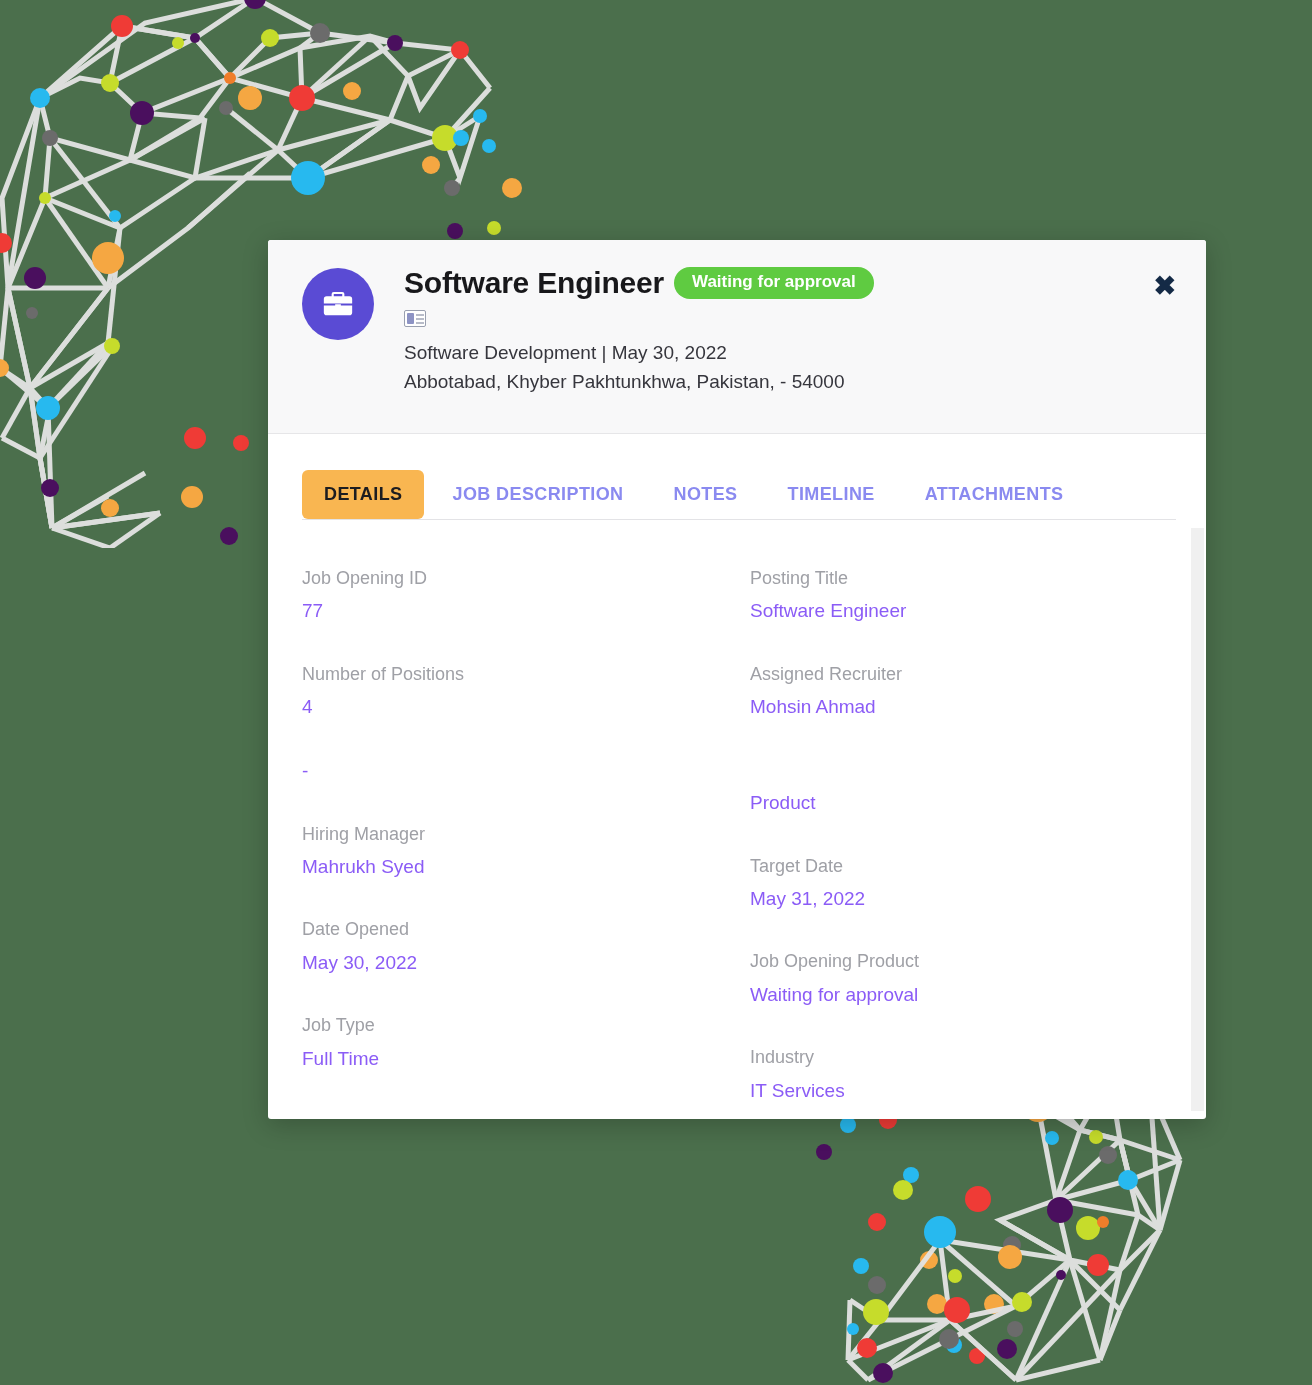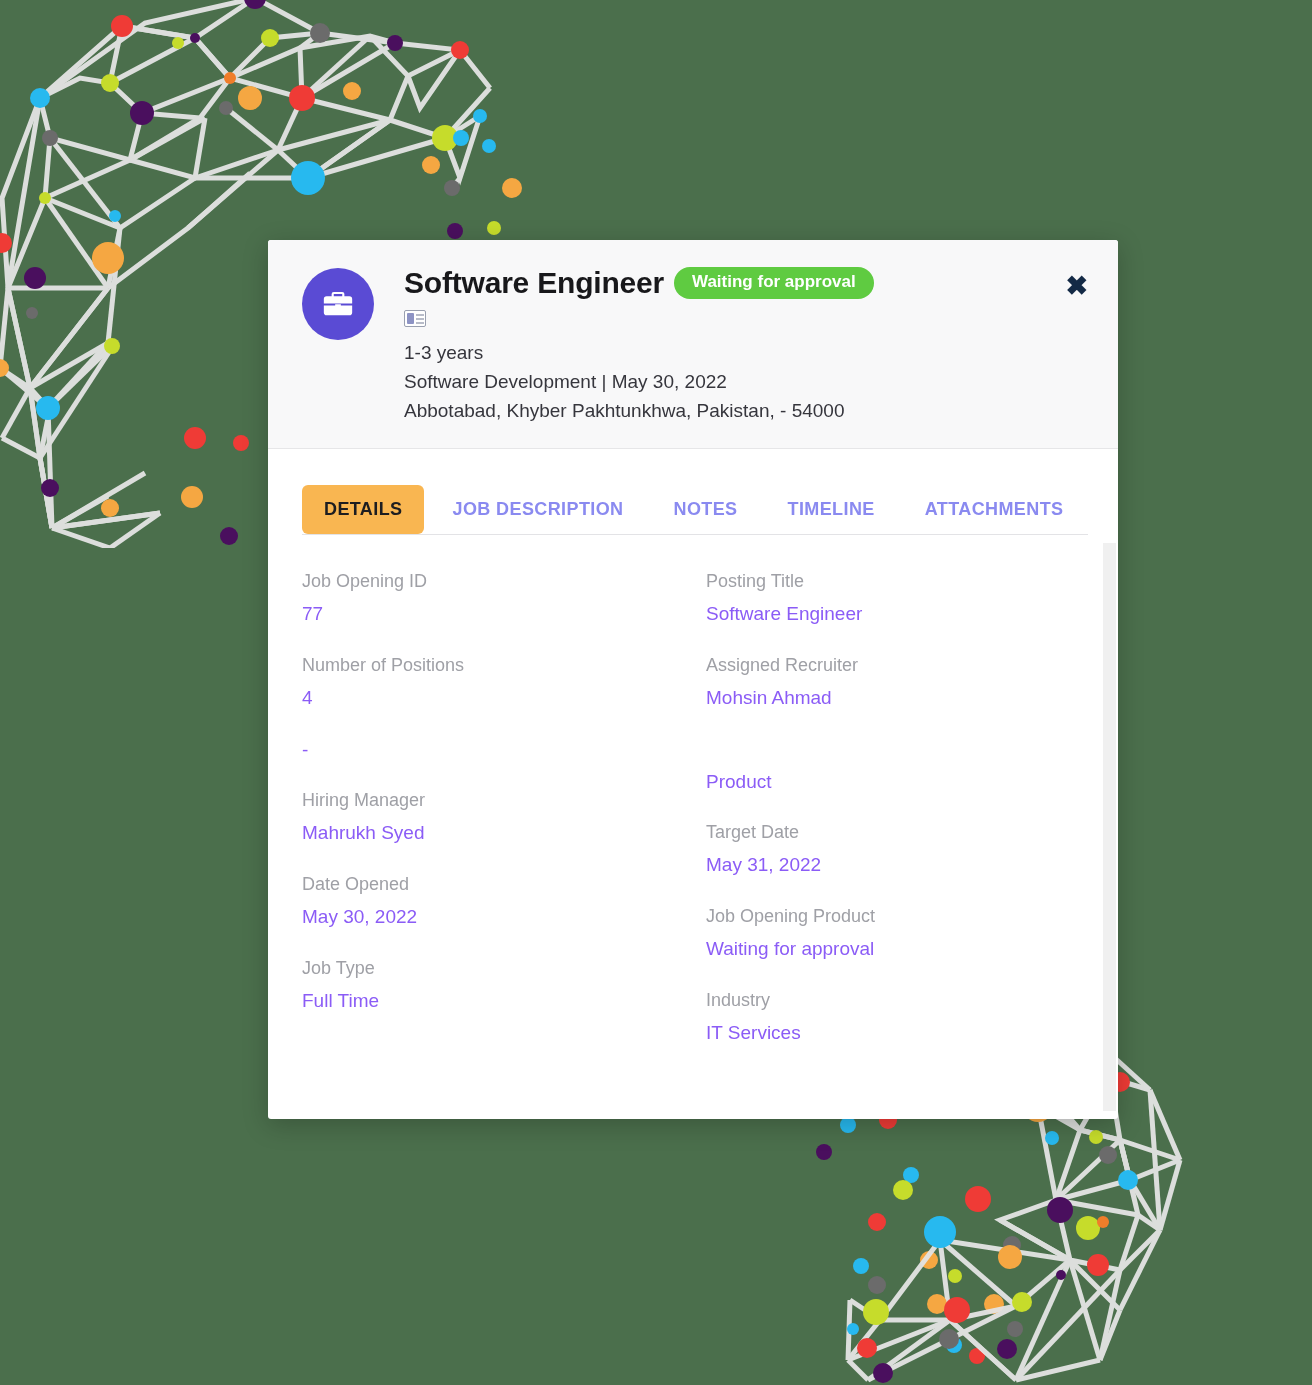--- a/index.html
+++ b/index.html
@@ -22,21 +22,21 @@
     pointer-events: none;
   }
   #net-topleft { left: -10px; top: -12px; width: 540px; height: 560px; }
   #net-bottomright { left: 820px; top: 930px; width: 500px; height: 460px; }
 
   
   .card {
     position: absolute;
     left: 268px;
     top: 240px;
-    width: 850px;
+    width: 938px;
     height: 879px;
     background: #ffffff;
     border-radius: 3px;
     box-shadow: 0 6px 26px rgba(0,0,0,0.22);
     overflow: hidden;
     display: flex;
     flex-direction: column;
   }
 
   
@@ -191,21 +191,21 @@
     margin-bottom: 30px;
   }
 
   .fields-grid {
     display: grid;
     grid-template-columns: 1fr 1fr;
     column-gap: 26px;
   }
   .col { display: flex; flex-direction: column; }
 
-  .field { margin-bottom: 26px; }
+  .field { margin-bottom: 26px; margin-top: 12px; }
   .field-label {
     font-size: 18px;
     color: #9fa0a6;
     line-height: 1.35;
     min-height: 24px;
     margin-bottom: 8px;
   }
   .field-value {
     font-size: 19px;
     color: #8b5cf6;
@@ -467,21 +467,20 @@
         <path fill="#ffffff" d="M9 3.5h6a1.5 1.5 0 0 1 1.5 1.5v1.5H20a2 2 0 0 1 2 2v9.5a2 2 0 0 1-2 2H4a2 2 0 0 1-2-2V8.5a2 2 0 0 1 2-2h3.5V5A1.5 1.5 0 0 1 9 3.5Zm0 3h6V5H9v1.5Zm-7 5.1V13h8v-.8h4v.8h8v-1.4H2Z"></path>
       </svg>
     </div>
 
     <div class="header-main">
       <div class="title-row">
         <span class="job-title">Software Engineer</span>
         <span class="status-pill">Waiting for approval</span>
       </div>
       <span class="idcard-icon"></span>
-      <div class="meta-line">1-3 years</div>
       <div class="meta-line">Software Development | May 30, 2022</div>
       <div class="meta-line">Abbotabad, Khyber Pakhtunkhwa, Pakistan, - 54000</div>
     </div>
 
     <button class="close-btn">✖</button>
   </div>
 
   <div class="tabs-wrap">
     <div class="tabs">
       <button class="tab active">DETAILS</button>

